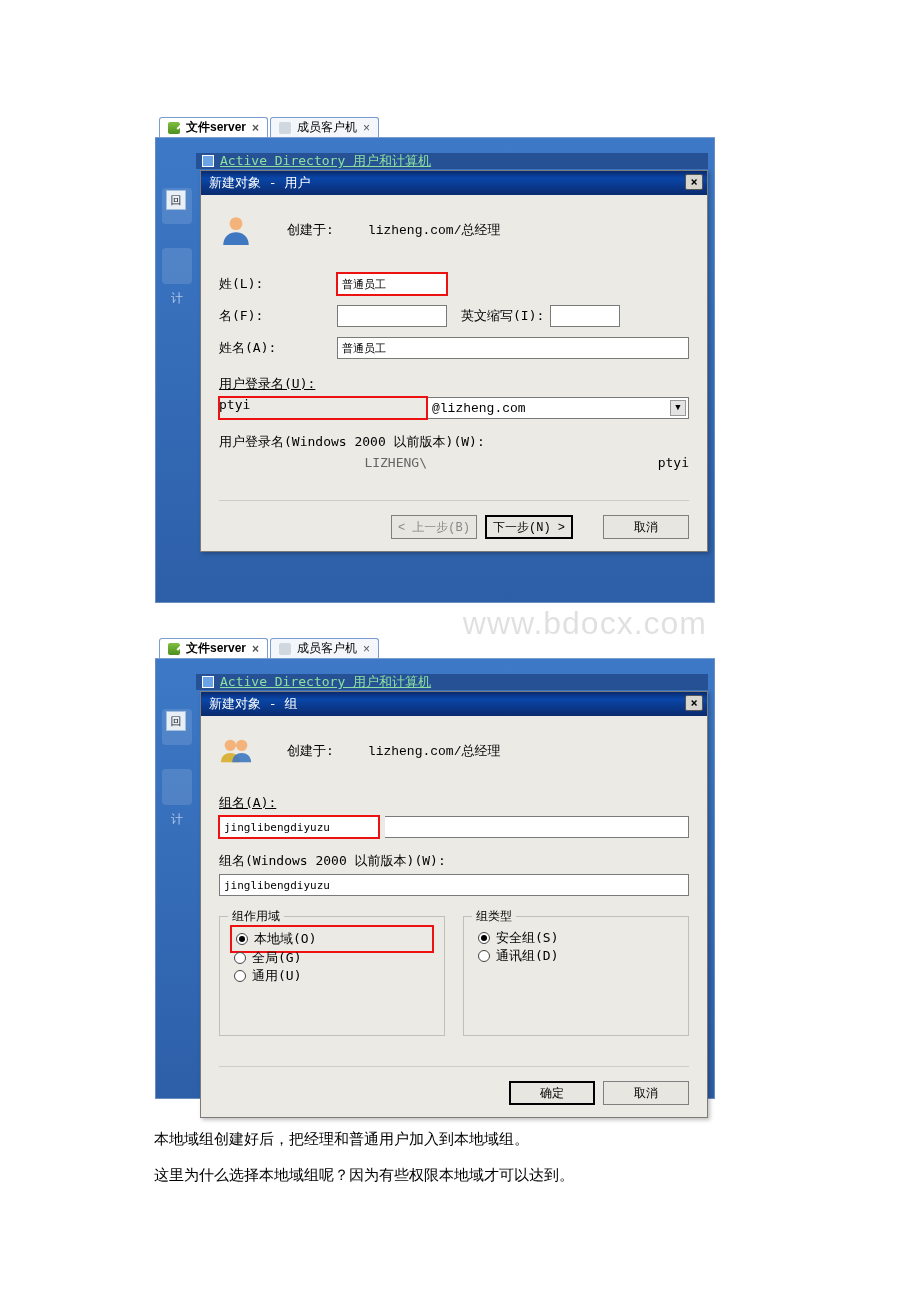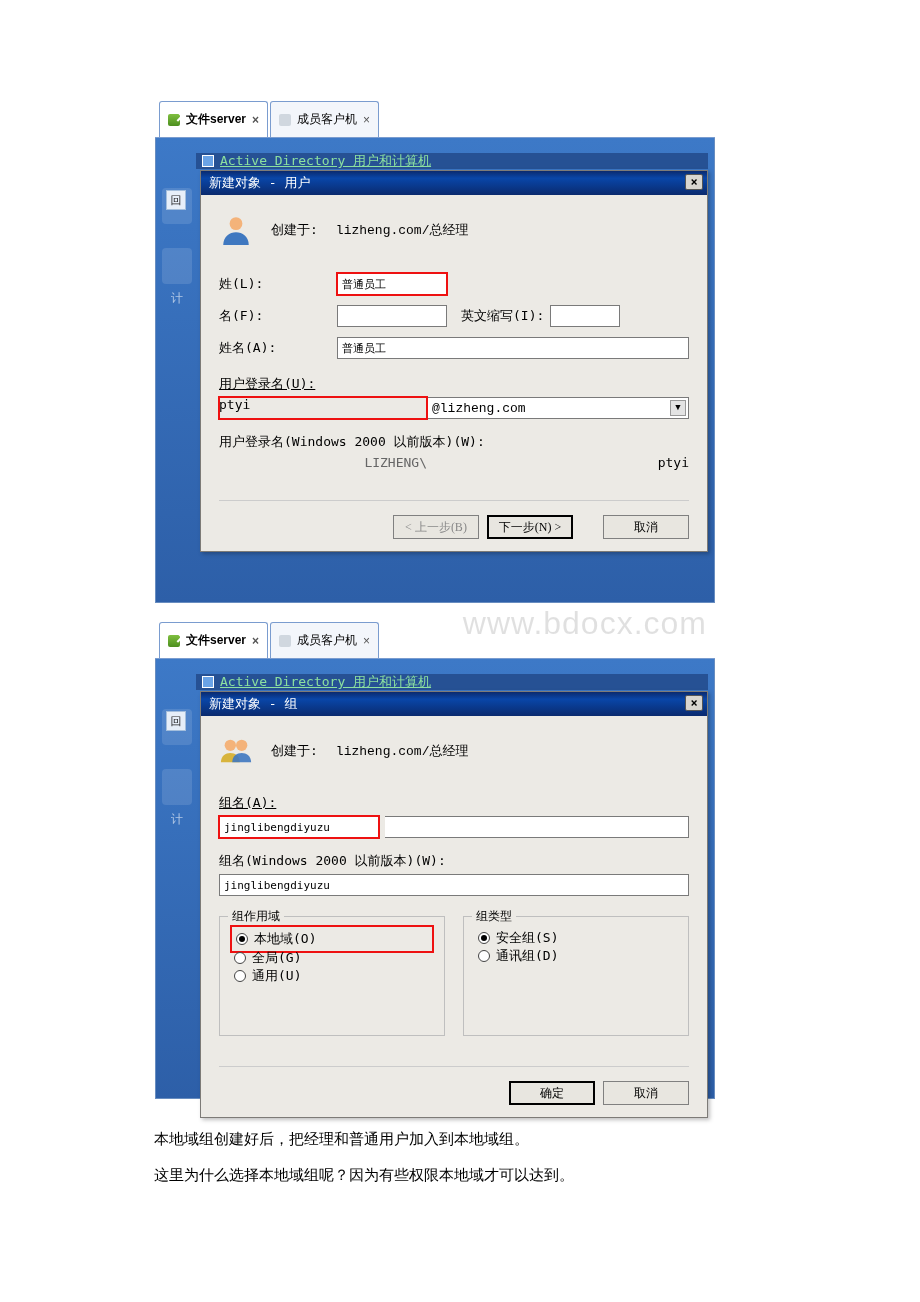--- a/index.html
+++ b/index.html
@@ -27,21 +27,21 @@
     border-bottom: 1px solid #7a9ccf;
     height: 28px;
     display: flex;
     align-items: flex-end;
     padding-left: 4px;
   }
   .tab {
     display: flex;
     align-items: center;
     gap: 6px;
-    height: 36px;
+    height: 20px;
     padding: 0 8px;
     border: 1px solid #7a9ccf;
     border-bottom: none;
     margin-right: 2px;
     background: #f3f6fb;
     font-size: 12px;
     cursor: default;
     border-top-left-radius: 3px;
     border-top-right-radius: 3px;
     text-align: center;
@@ -167,21 +167,21 @@
     line-height: 1;
   }
   .dlg-body {
     padding: 18px 18px 12px 18px;
     font-family: "SimSun", "NSimSun", monospace;
     font-size: 13px;
   }
   .created-row {
     display: flex;
     align-items: center;
-    gap: 18px;
+    gap: 34px;
     margin-bottom: 26px;
   }
   .user-icon, .group-icon {
     width: 34px; height: 34px;
     display: inline-block;
   }
   .user-icon svg, .group-icon svg { width: 100%; height: 100%; }
   .created-path { font-family: "Courier New", "SimSun", monospace; }
 
   .form-row {
@@ -234,21 +234,21 @@
     padding-top: 14px;
     display: flex;
     justify-content: flex-end;
     gap: 8px;
   }
   .wbtn {
     min-width: 86px;
     height: 24px;
     border: 1px solid #808080;
     background: #e8e6e0;
-    font-family: Liberation Serif, serif;
+    font-family: Liberation Mono, monospace;
     font-size: 12px;
     display: flex; align-items: center; justify-content: center;
     padding: 0 6px;
     cursor: default;
   }
   .wbtn.disabled { color: #888; }
   .wbtn.default { border: 2px solid #000; }
 
   .wm {
     position: absolute;

